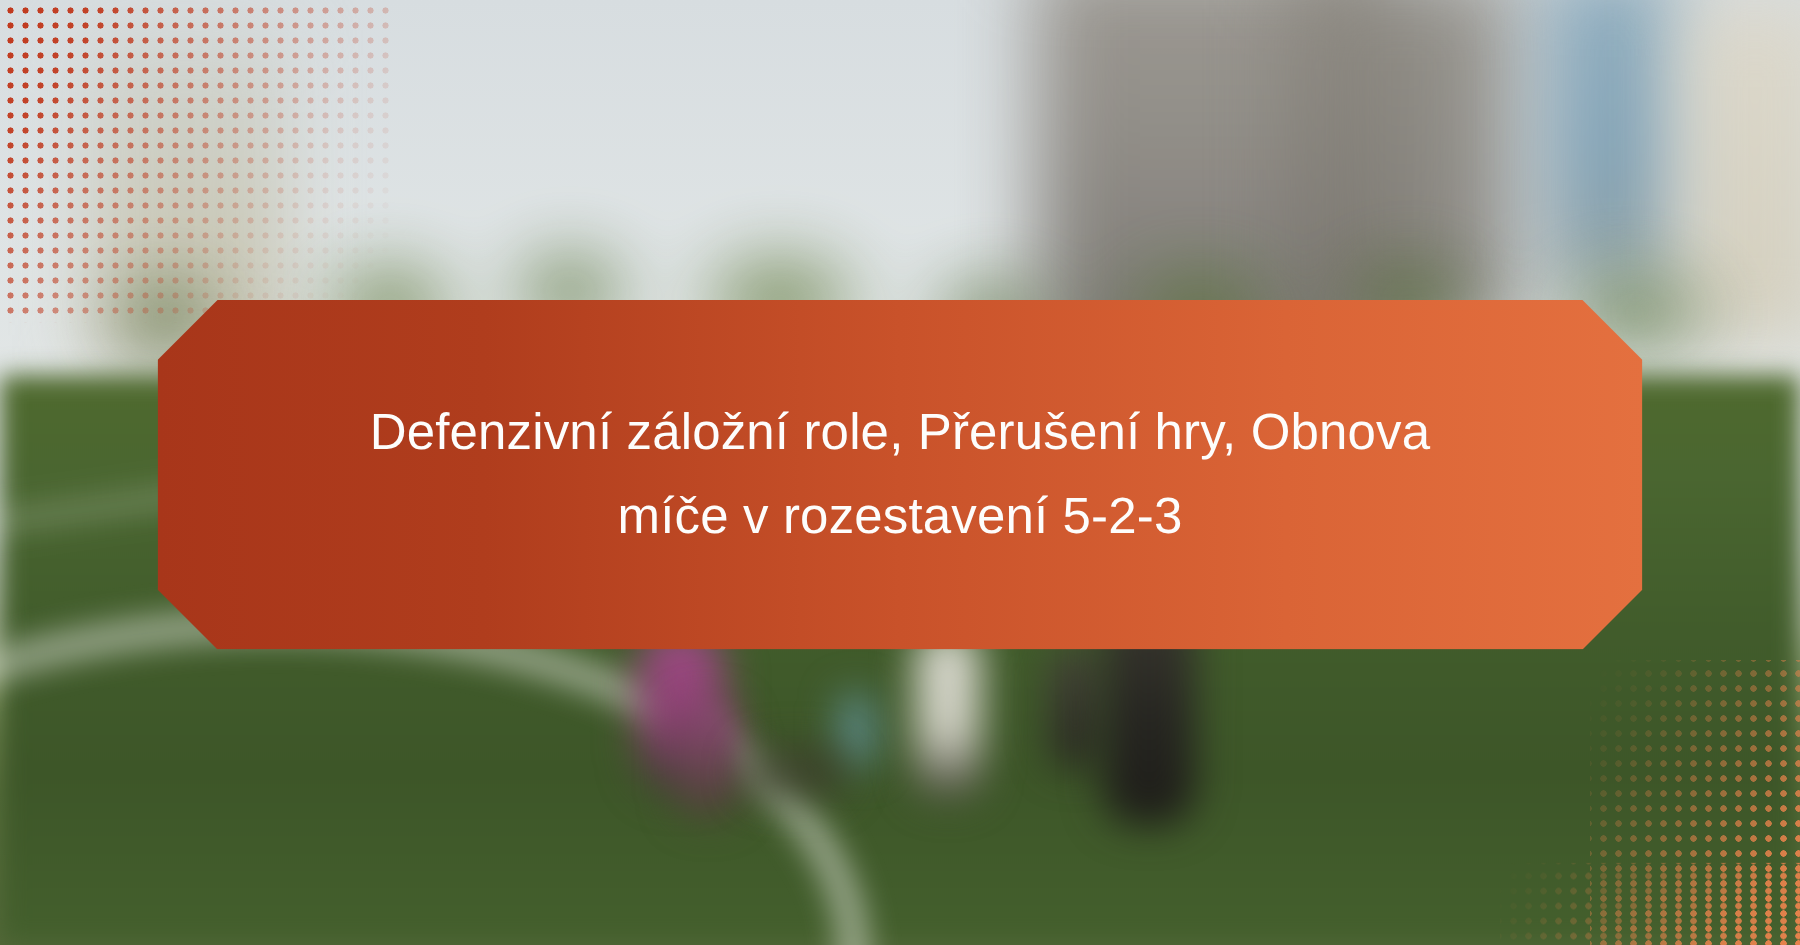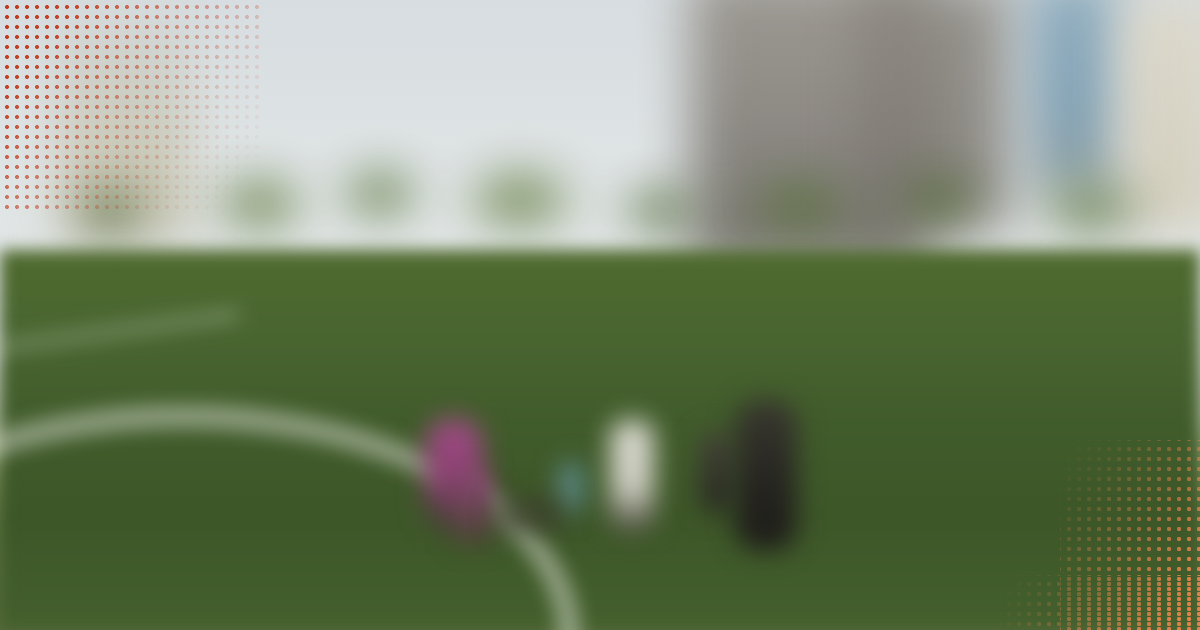--- a/index.html
+++ b/index.html
@@ -158,14 +158,17 @@
     <div class="pl pl-white"></div>
     <div class="pl pl-dark2"></div>
     <div class="pl pl-dark"></div>
     <div class="pl pl-blob"></div>
   </div>
 
   <div class="dots dots-tl"></div>
   <div class="dots dots-br-tall"></div>
   <div class="dots dots-br-wide"></div>
 
+  <div id="banner">
+    <div id="banner-title">Defenzivní záložní role, Přerušení hry, Obnova míče v rozestavení 5-2-3</div>
+  </div>
 
 </div>
 
 </body></html>

